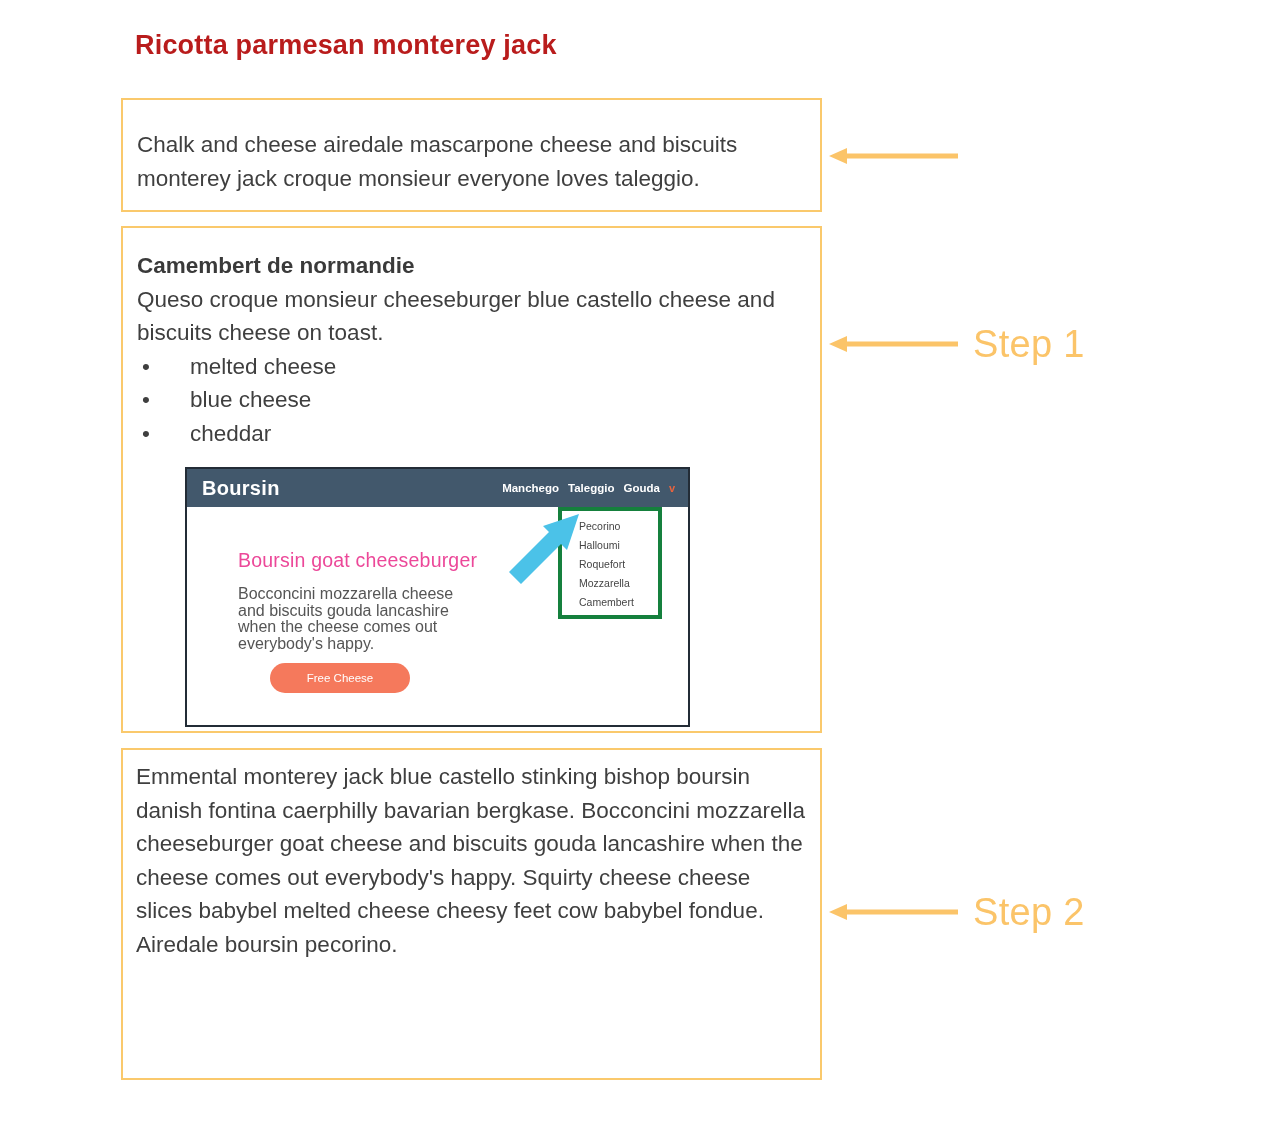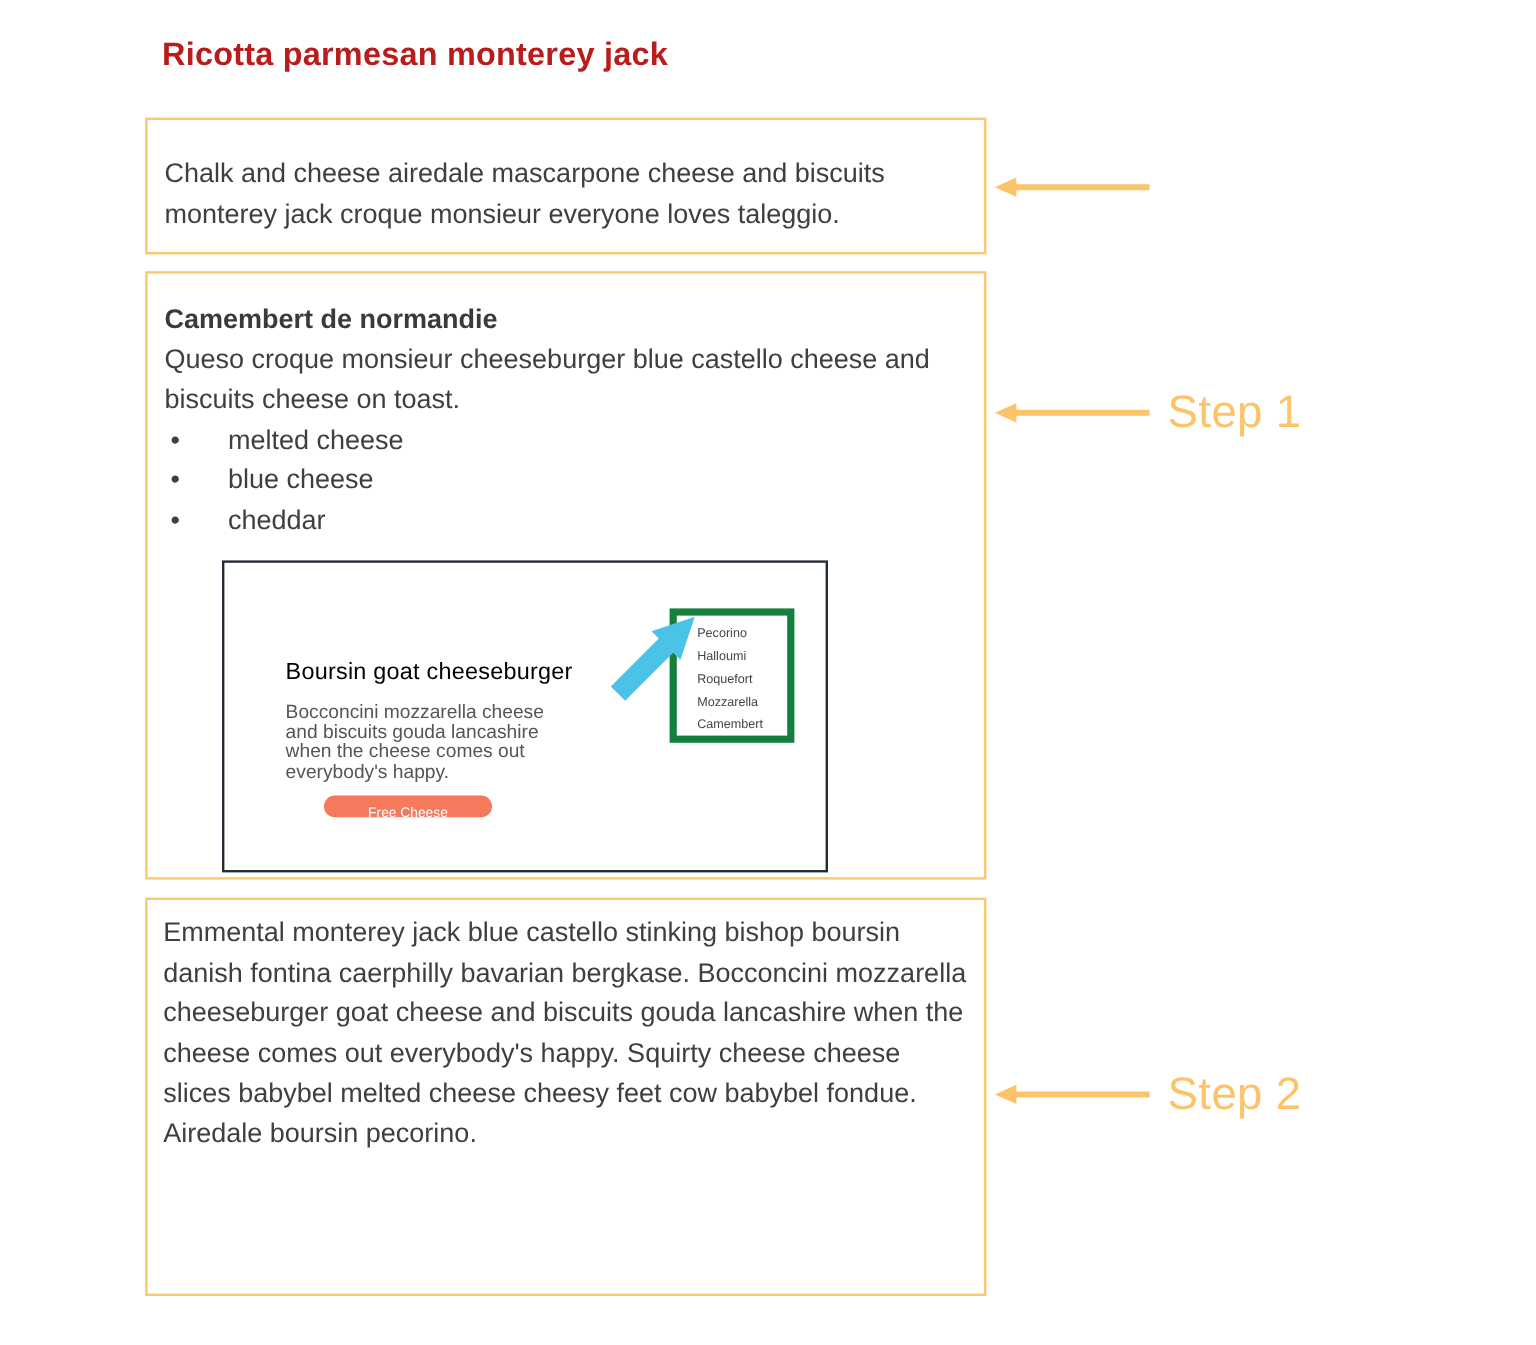--- a/index.html
+++ b/index.html
@@ -48,43 +48,43 @@
     margin-left:auto; margin-right:13px;
     display:flex; align-items:center; gap:9px;
     font-size:11.5px; font-weight:bold; color:#ffffff;
   }
   .nav-link { cursor:pointer; }
   .nav-caret { color:#E8643F; font-size:11px; font-weight:bold; }
 
   .dropdown {
     position:absolute; left:371px; top:38px;
     width:104px; height:112px;
-    background:#ffffff; border:6px solid #15803d;
+    background:#ffffff; border:4px solid #15803d;
     box-sizing:border-box; z-index:2;
     padding-top:6px;
   }
   .dropdown-item {
     font-size:10.5px; color:#454545;
     height:19px; line-height:19px; padding-left:17px;
     cursor:pointer;
   }
 
   .cursor-icon { position:absolute; left:314px; top:33px; z-index:3; }
 
   .mockup-heading {
     position:absolute; left:51px; top:80px;
-    font-size:19.5px; color:#000000; letter-spacing:.2px;
+    font-size:19.5px; color:#ec4899; letter-spacing:.2px;
   }
   .mockup-body {
     position:absolute; left:51px; top:117px;
     width:238px; font-size:16px; line-height:16.5px; color:#555555;
   }
   .free-cheese-button {
     position:absolute; left:83px; top:194px;
-    width:140px; height:18px; border:none; border-radius:16px;
+    width:140px; height:30px; border:none; border-radius:16px;
     background:#F5795C; color:#ffffff;
     font-family:"Liberation Sans", sans-serif;
     font-size:11.5px; text-align:center; line-height:30px;
     cursor:pointer; padding:0;
   }
 
   
   .annotation {
     position:absolute; left:828px; height:46px;
     display:flex; align-items:center; gap:13px;
@@ -116,20 +116,29 @@
       <span class="bullet-dot">•</span>
       <span>blue cheese</span>
     </div>
     <div class="bullet-row">
       <span class="bullet-dot">•</span>
       <span>cheddar</span>
     </div>
   </div>
 
   <div id="mockup">
+    <div class="mockup-header">
+      <span class="mockup-logo">Boursin</span>
+      <span class="mockup-nav">
+        <span class="nav-link">Manchego</span>
+        <span class="nav-link">Taleggio</span>
+        <span class="nav-link">Gouda</span>
+        <span class="nav-caret">v</span>
+      </span>
+    </div>
 
     <div class="dropdown">
       <div class="dropdown-item">Pecorino</div>
       <div class="dropdown-item">Halloumi</div>
       <div class="dropdown-item">Roquefort</div>
       <div class="dropdown-item">Mozzarella</div>
       <div class="dropdown-item">Camembert</div>
     </div>
 
     <svg class="cursor-icon" width="90" height="90" viewBox="0 0 90 90">

